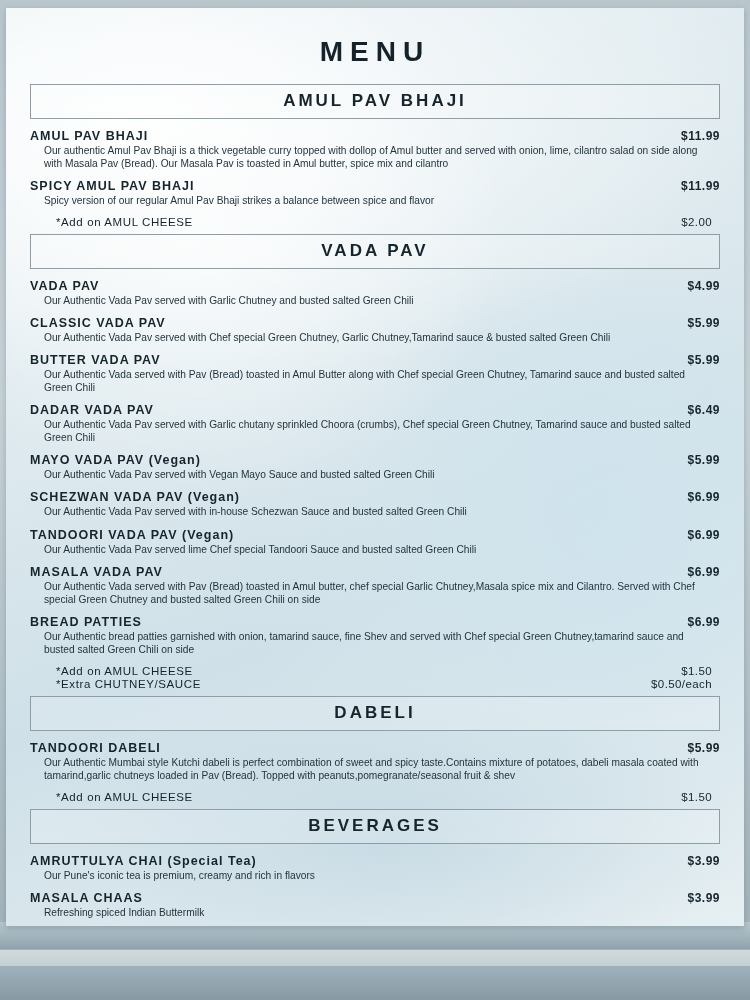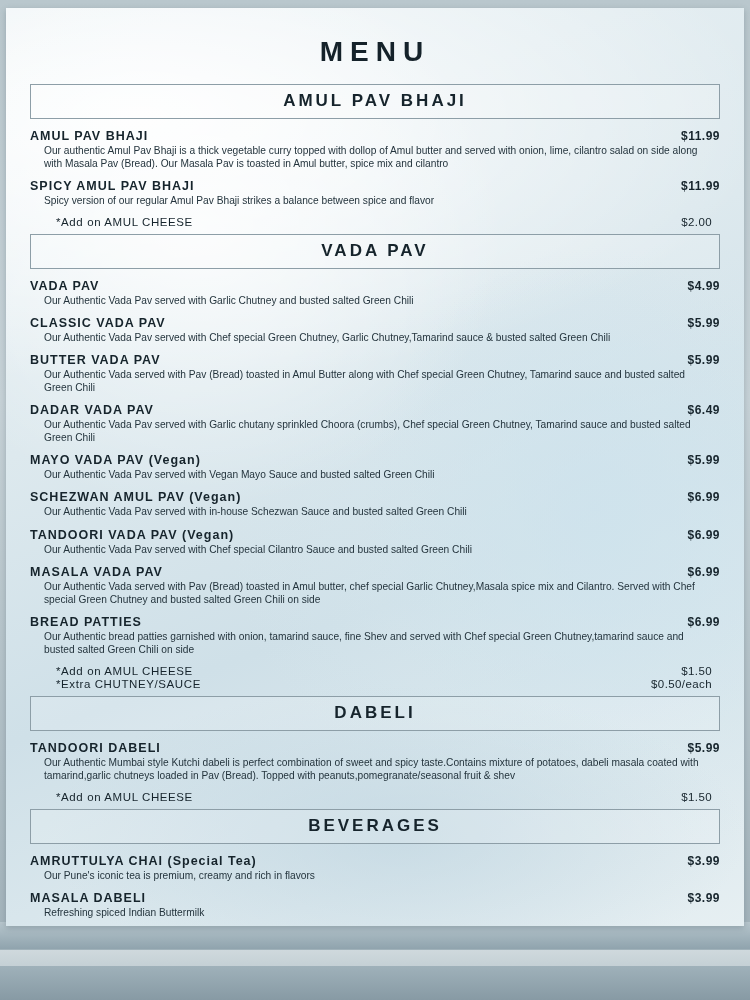--- a/index.html
+++ b/index.html
@@ -218,34 +218,34 @@
         <div class="item-head">
           <span class="item-name">MAYO VADA PAV (Vegan)</span>
           <span class="dots"></span>
           <span class="item-price price-col">$5.99</span>
         </div>
         <div class="item-desc">Our Authentic Vada Pav served with Vegan Mayo Sauce and busted salted Green Chili</div>
       </div>
 
       <div class="item">
         <div class="item-head">
-          <span class="item-name">SCHEZWAN AMUL PAV (Vegan)</span>
+          <span class="item-name">SCHEZWAN VADA PAV (Vegan)</span>
           <span class="dots"></span>
           <span class="item-price price-col">$6.99</span>
         </div>
         <div class="item-desc">Our Authentic Vada Pav served with in-house Schezwan Sauce and busted salted Green Chili</div>
       </div>
 
       <div class="item">
         <div class="item-head">
           <span class="item-name">TANDOORI VADA PAV (Vegan)</span>
           <span class="dots"></span>
           <span class="item-price price-col">$6.99</span>
         </div>
-        <div class="item-desc">Our Authentic Vada Pav served with Chef special Cilantro Sauce and busted salted Green Chili</div>
+        <div class="item-desc">Our Authentic Vada Pav served lime Chef special Tandoori Sauce and busted salted Green Chili</div>
       </div>
 
       <div class="item">
         <div class="item-head">
           <span class="item-name">MASALA VADA PAV</span>
           <span class="dots"></span>
           <span class="item-price price-col">$6.99</span>
         </div>
         <div class="item-desc">Our Authentic Vada served with Pav (Bread) toasted in Amul butter, chef special Garlic Chutney,Masala spice mix and Cilantro. Served with Chef special Green Chutney and busted salted Green Chili on side</div>
       </div>
@@ -298,21 +298,21 @@
         <div class="item-head">
           <span class="item-name">AMRUTTULYA CHAI (Special Tea)</span>
           <span class="dots"></span>
           <span class="item-price price-col">$3.99</span>
         </div>
         <div class="item-desc">Our Pune's iconic tea is premium, creamy and rich in flavors</div>
       </div>
 
       <div class="item">
         <div class="item-head">
-          <span class="item-name">MASALA DABELI</span>
+          <span class="item-name">MASALA CHAAS</span>
           <span class="dots"></span>
           <span class="item-price price-col">$3.99</span>
         </div>
         <div class="item-desc">Refreshing spiced Indian Buttermilk</div>
       </div>
     </div>
 
   </div>
 </div>
 

